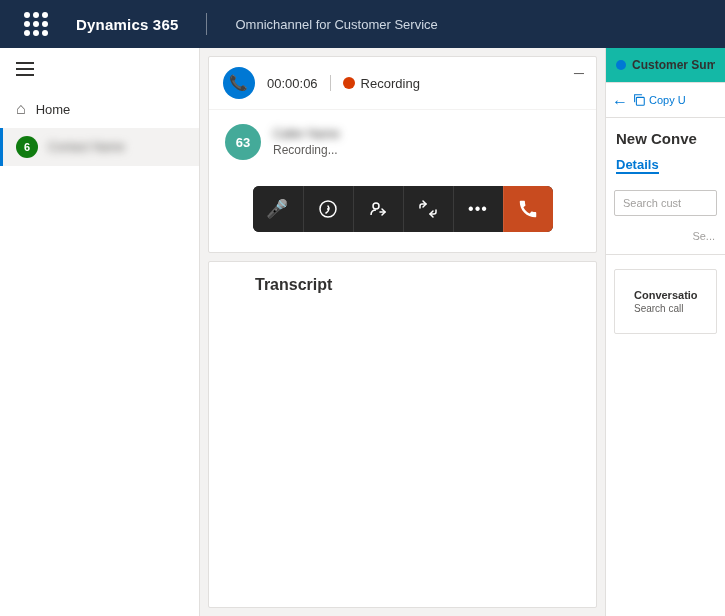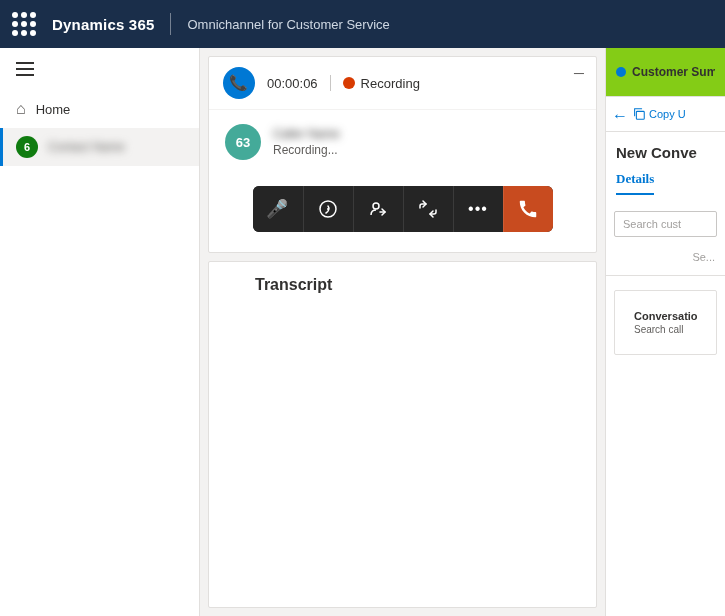--- a/index.html
+++ b/index.html
@@ -4,22 +4,22 @@
   <style>
     * { margin: 0; padding: 0; box-sizing: border-box; }
     body { font-family: 'Segoe UI', Arial, sans-serif; width: 725px; height: 616px; overflow: hidden; background: #f3f2f1; }
 
     
     .topnav {
       background: #1a2e4a;
       height: 48px;
       display: flex;
       align-items: center;
-      padding: 0 12px;
-      gap: 16px;
+      padding: 0 24px;
+      gap: 28px;
       position: relative;
     }
     .nav-dots {
       display: grid;
       grid-template-columns: repeat(3,6px);
       gap: 3px;
       cursor: pointer;
     }
     .nav-dots span {
       width: 6px; height: 6px;
@@ -255,22 +255,22 @@
     .right-panel {
       width: 120px;
       background: #fff;
       border-left: 1px solid #e1dfdd;
       flex-shrink: 0;
       display: flex;
       flex-direction: column;
       overflow: hidden;
     }
     .right-header {
-      background: #84cc16;
-      padding: 17px 10px;
+      background: #14b8a6;
+      padding: 10px 10px;
       border-bottom: 1px solid #e1dfdd;
       display: flex;
       align-items: center;
       gap: 6px;
     }
     .status-dot-blue {
       width: 10px; height: 10px;
       background: #0078d4;
       border-radius: 50%;
       flex-shrink: 0;
@@ -308,22 +308,21 @@
     .right-sub-dot {
       width: 6px; height: 6px; background: #c8c6c4; border-radius: 50%;
     }
     .details-tab {
       padding: 4px 10px 8px;
     }
     .details-tab-label {
       font-size: 13px; font-weight: 600; color: #0078d4;
       border-bottom: 2px solid #0078d4;
       display: inline-block;
-      padding-bottom: 6px;
-      font-family: Liberation Serif, serif;
+      padding-bottom: 0;
     }
     .search-box-right {
       margin: 8px;
       border: 1px solid #c8c6c4;
       border-radius: 2px;
       padding: 6px 8px;
       font-size: 11px;
       color: #a19f9d;
       background: #fff;
       overflow: hidden;

